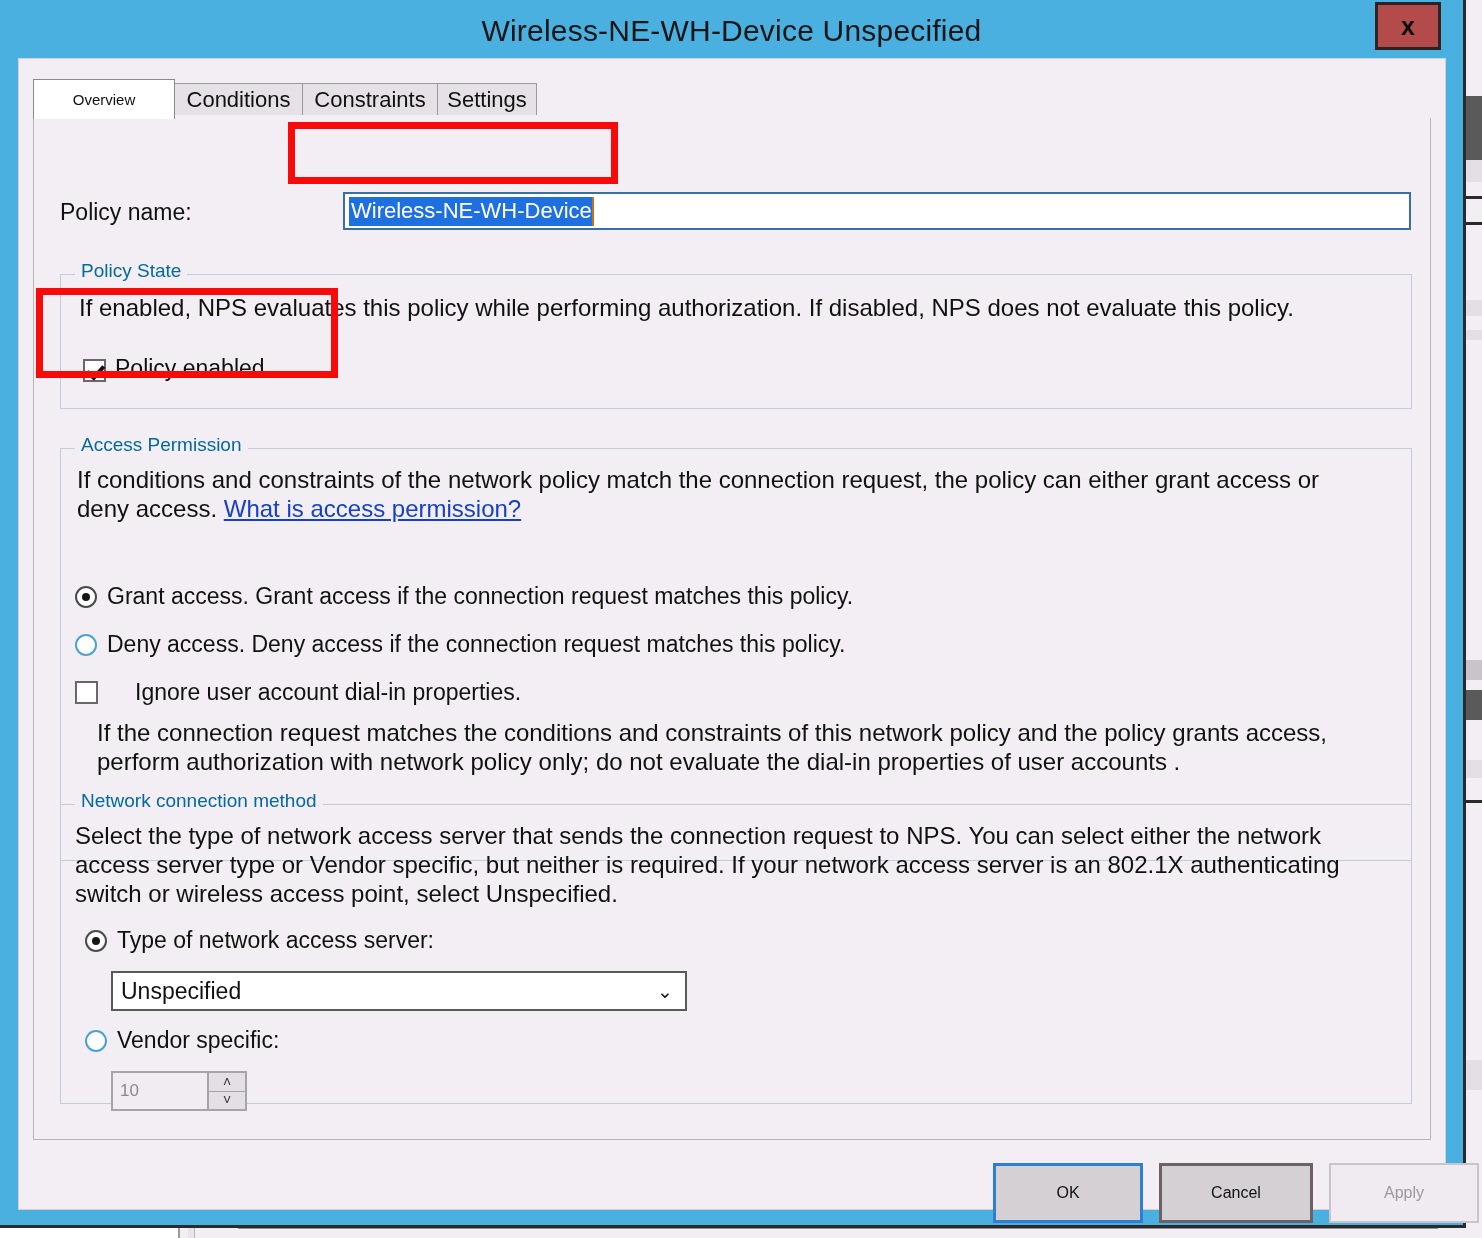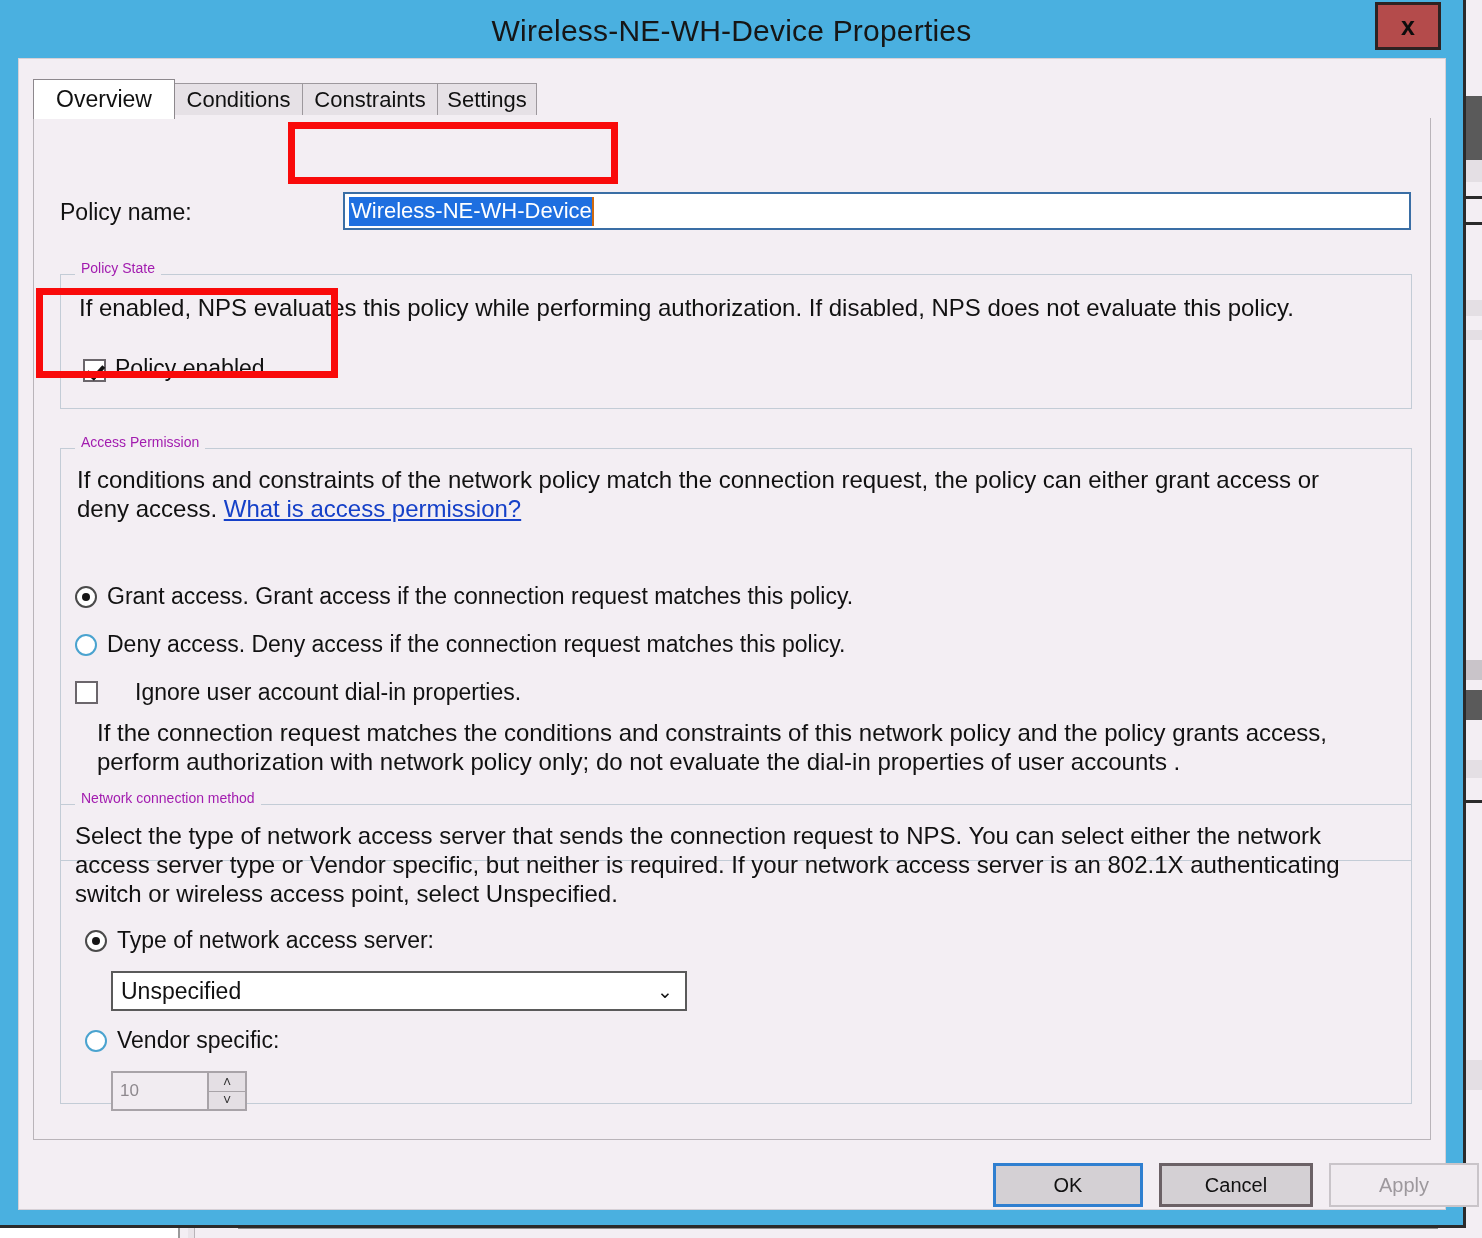--- a/index.html
+++ b/index.html
@@ -72,21 +72,21 @@
   .tab{
     position:absolute;top:4px;height:32px;
     background:#e6e1e6;border:1px solid #9d989d;border-bottom:none;
     box-sizing:border-box;
     font-size:22px;color:#111;
     display:flex;align-items:center;justify-content:center;
     padding:0 10px;cursor:pointer;
   }
   .tab.active{
     top:0;height:40px;background:#ffffff;border-color:#8d888d;z-index:5;
-    font-size:23px;
+    font-size:15px;
   }
 
   
   #tabpage{
     position:absolute;left:14px;top:59px;width:1398px;height:1022px;
     background:#f3eef3;border:1px solid #b9b4b9;border-top:none;
     box-sizing:border-box;
   }
 
   .lbl{font-size:23px;color:#111;}
@@ -103,21 +103,21 @@
     font-size:22px;color:#ffffff;background:#1e6fe0;padding:1px 0 2px 2px;
     border-right:2px solid #d06a10;
   }
 
   
   .group{
     position:absolute;border:1px solid #c3ccd6;box-sizing:border-box;background:transparent;
   }
   .group-title{
     position:absolute;top:-15px;left:14px;background:#f3eef3;padding:0 6px;
-    font-size:14px;color:#a21caf;
+    font-size:19px;color:#0369a1;
   }
 
   #group-policy-state{left:26px;top:156px;width:1352px;height:135px;}
   #policy-state-desc{position:absolute;left:18px;top:18px;}
   #policy-enabled-row{position:absolute;left:22px;top:80px;display:flex;align-items:flex-end;}
 
   #group-access-permission{left:26px;top:330px;width:1352px;height:413px;}
   #access-desc{position:absolute;left:16px;top:16px;width:1290px;}
   #access-link{color:#1540c8;text-decoration:underline;cursor:pointer;}
   #radio-grant-row{position:absolute;left:14px;top:134px;display:flex;align-items:center;}
@@ -165,24 +165,24 @@
   }
   .radio.checked{border-color:#4a4a4a;}
   .radio.checked::after{
     content:"";position:absolute;left:5px;top:5px;width:8px;height:8px;border-radius:50%;
     background:#161616;
   }
 
   
   #button-row{position:absolute;left:14px;top:1090px;width:1398px;height:76px;}
   .btn{
-    position:absolute;top:14px;height:44px;
+    position:absolute;top:14px;height:60px;
     background:#d4d0d4;border:2px solid #6e6a6e;box-sizing:border-box;
     display:flex;align-items:center;justify-content:center;
-    font-size:20px;color:#111;cursor:pointer;
+    font-size:16px;color:#111;cursor:pointer;
   }
   #btn-ok{left:960px;width:150px;border:3px solid #2f7fd0;background:#d4d0d4;}
   #btn-cancel{left:1126px;width:154px;border:3px solid #6b6166;}
   #btn-apply{left:1296px;width:150px;background:#f0ebf0;border:2px solid #c9c4c9;color:#9d989d;}
 
   
   .annot{position:absolute;border:7px solid #f90a0a;box-sizing:border-box;z-index:40;pointer-events:none;}
   #annot-policy-name{left:288px;top:122px;width:330px;height:62px;}
   #annot-policy-enabled{left:36px;top:288px;width:302px;height:90px;}
 </style>
@@ -205,21 +205,21 @@
 
 <div id="bg-window-bottom">
   <div class="bg-gutter"></div>
   <div class="bg-text">Settings - Then the following settings are applied.</div>
   <div class="bg-rule"></div>
 </div>
 
 <div id="dialog">
 
   <div id="titlebar">
-    <div id="title-text">Wireless-NE-WH-Device Properties</div>
+    <div id="title-text">Wireless-NE-WH-Device Unspecified</div>
     <div id="close-button">x</div>
   </div>
 
   <div id="dialog-body">
 
     <div id="tabstrip">
       <div class="tab active" style="left:0px;width:142px;">Overview</div>
       <div class="tab" style="left:141px;width:129px;">Conditions</div>
       <div class="tab" style="left:269px;width:136px;">Constraints</div>
       <div class="tab" style="left:404px;width:100px;">Settings</div>

